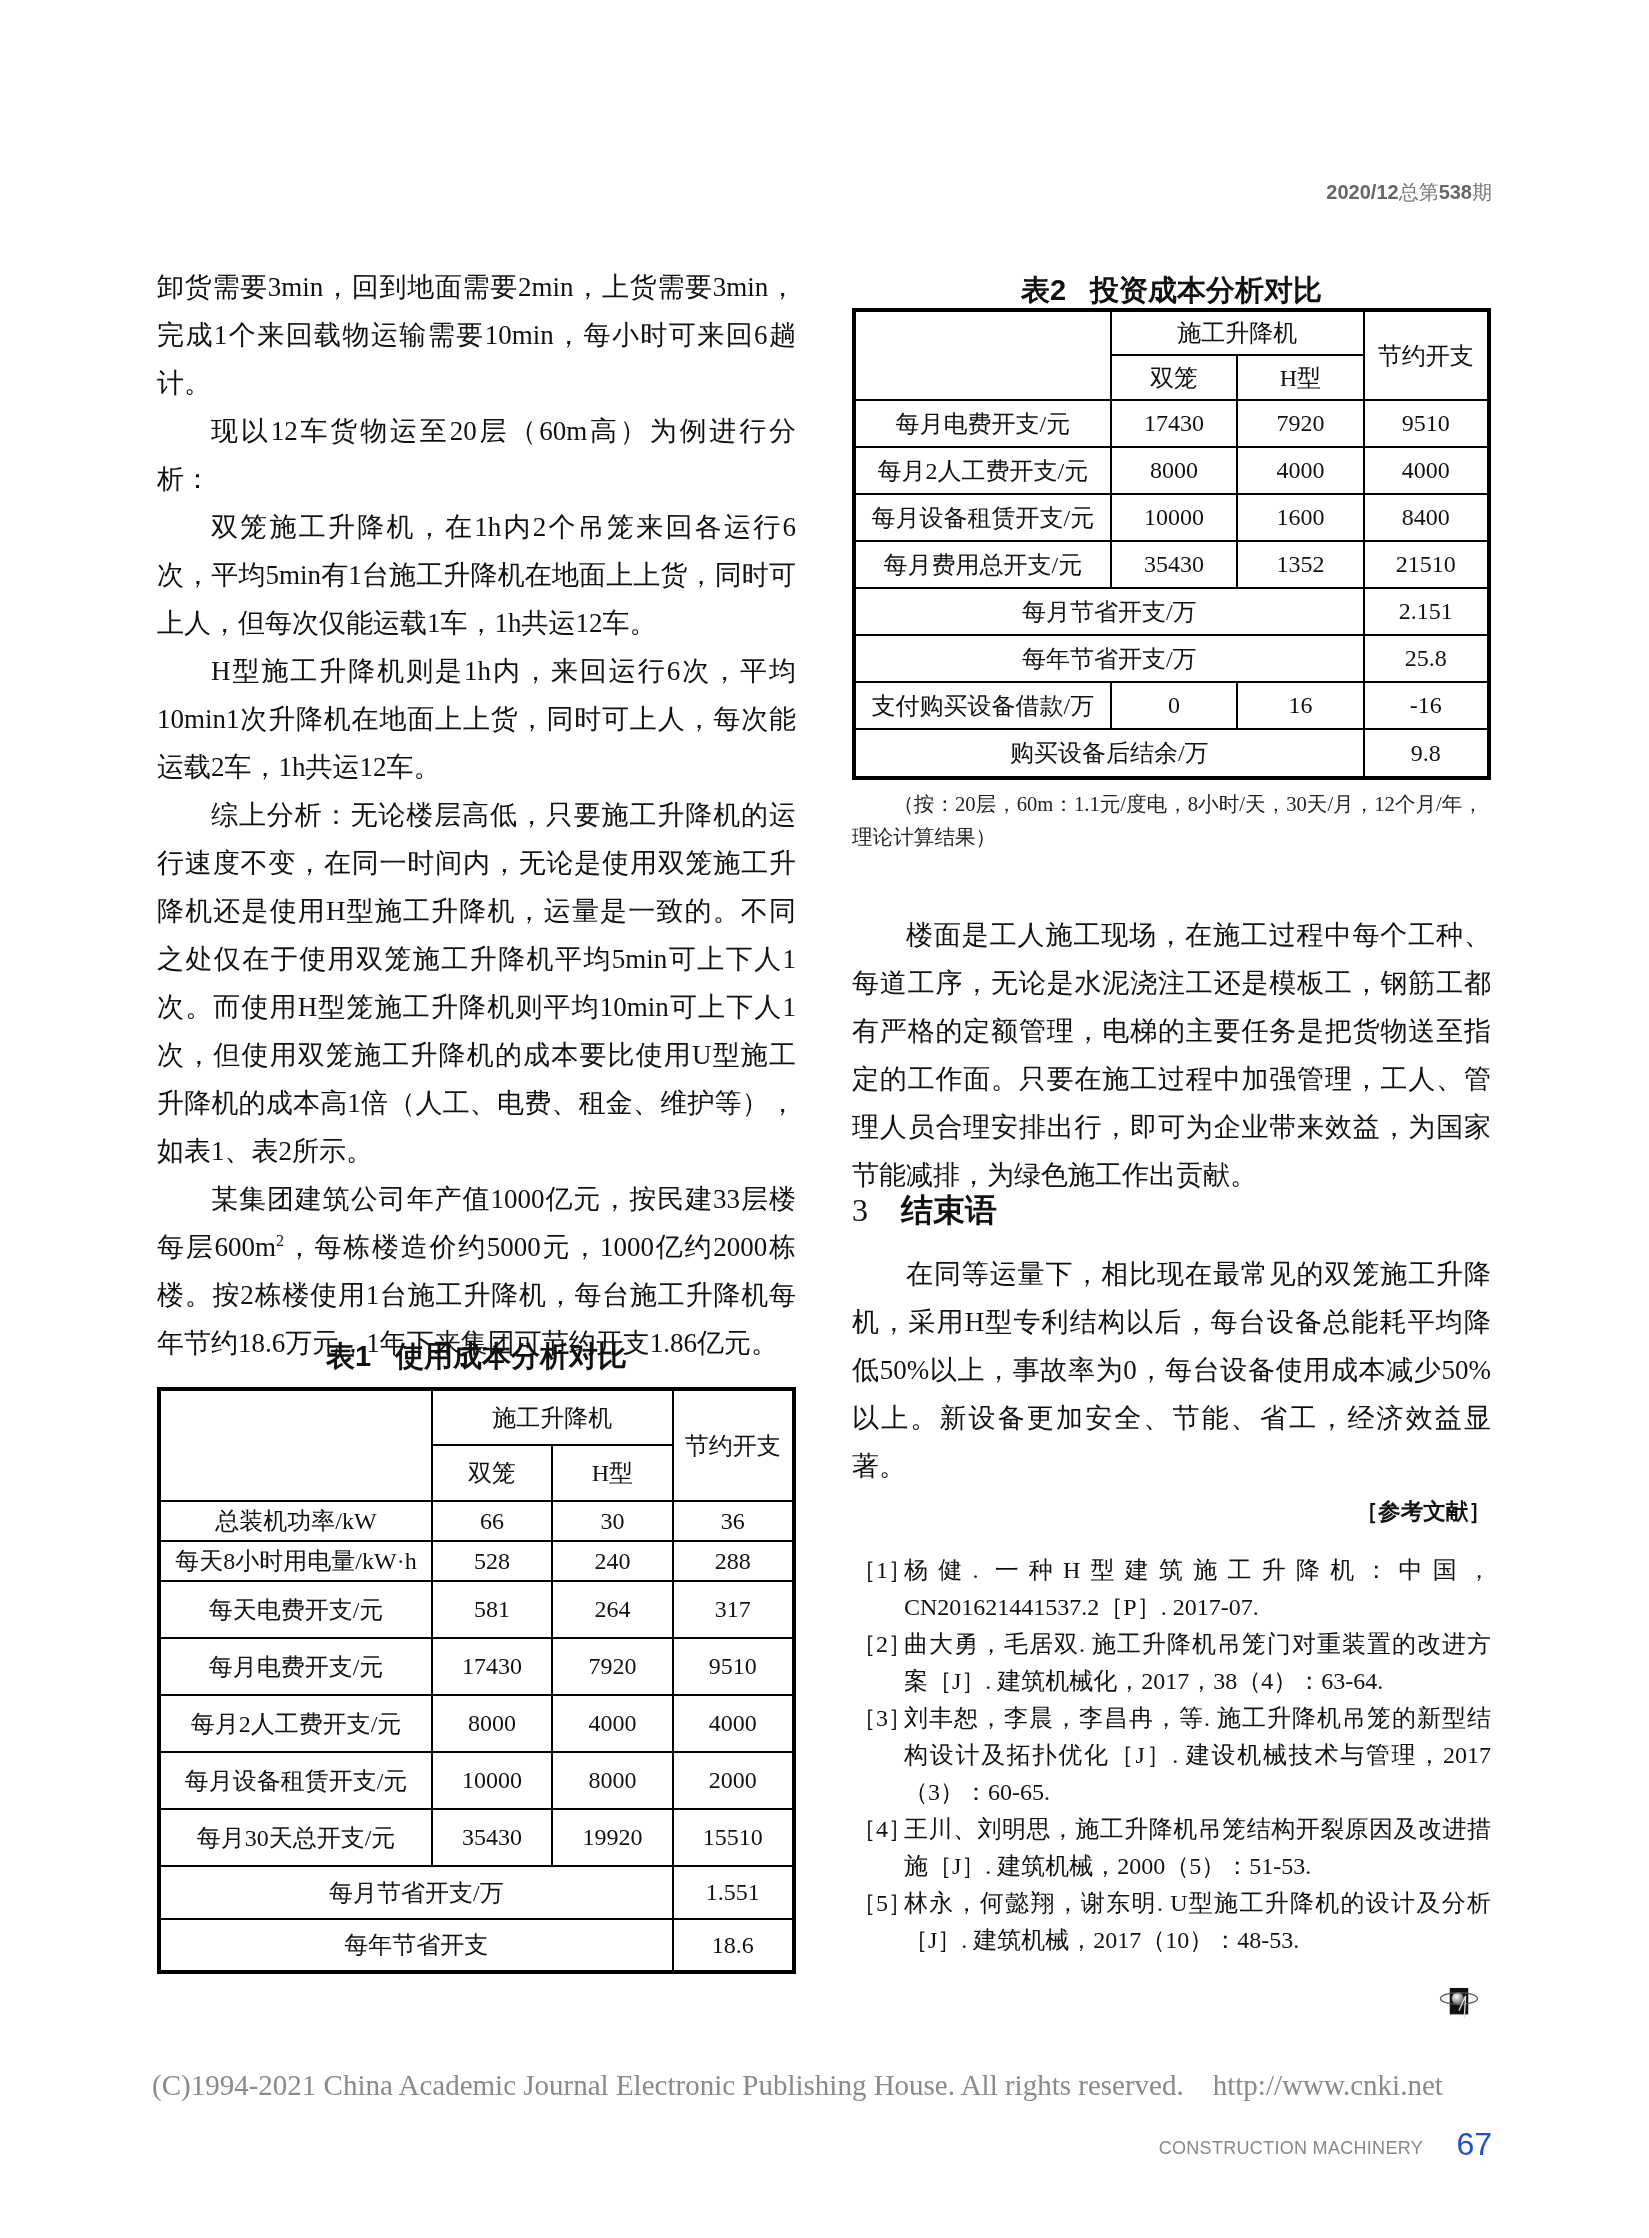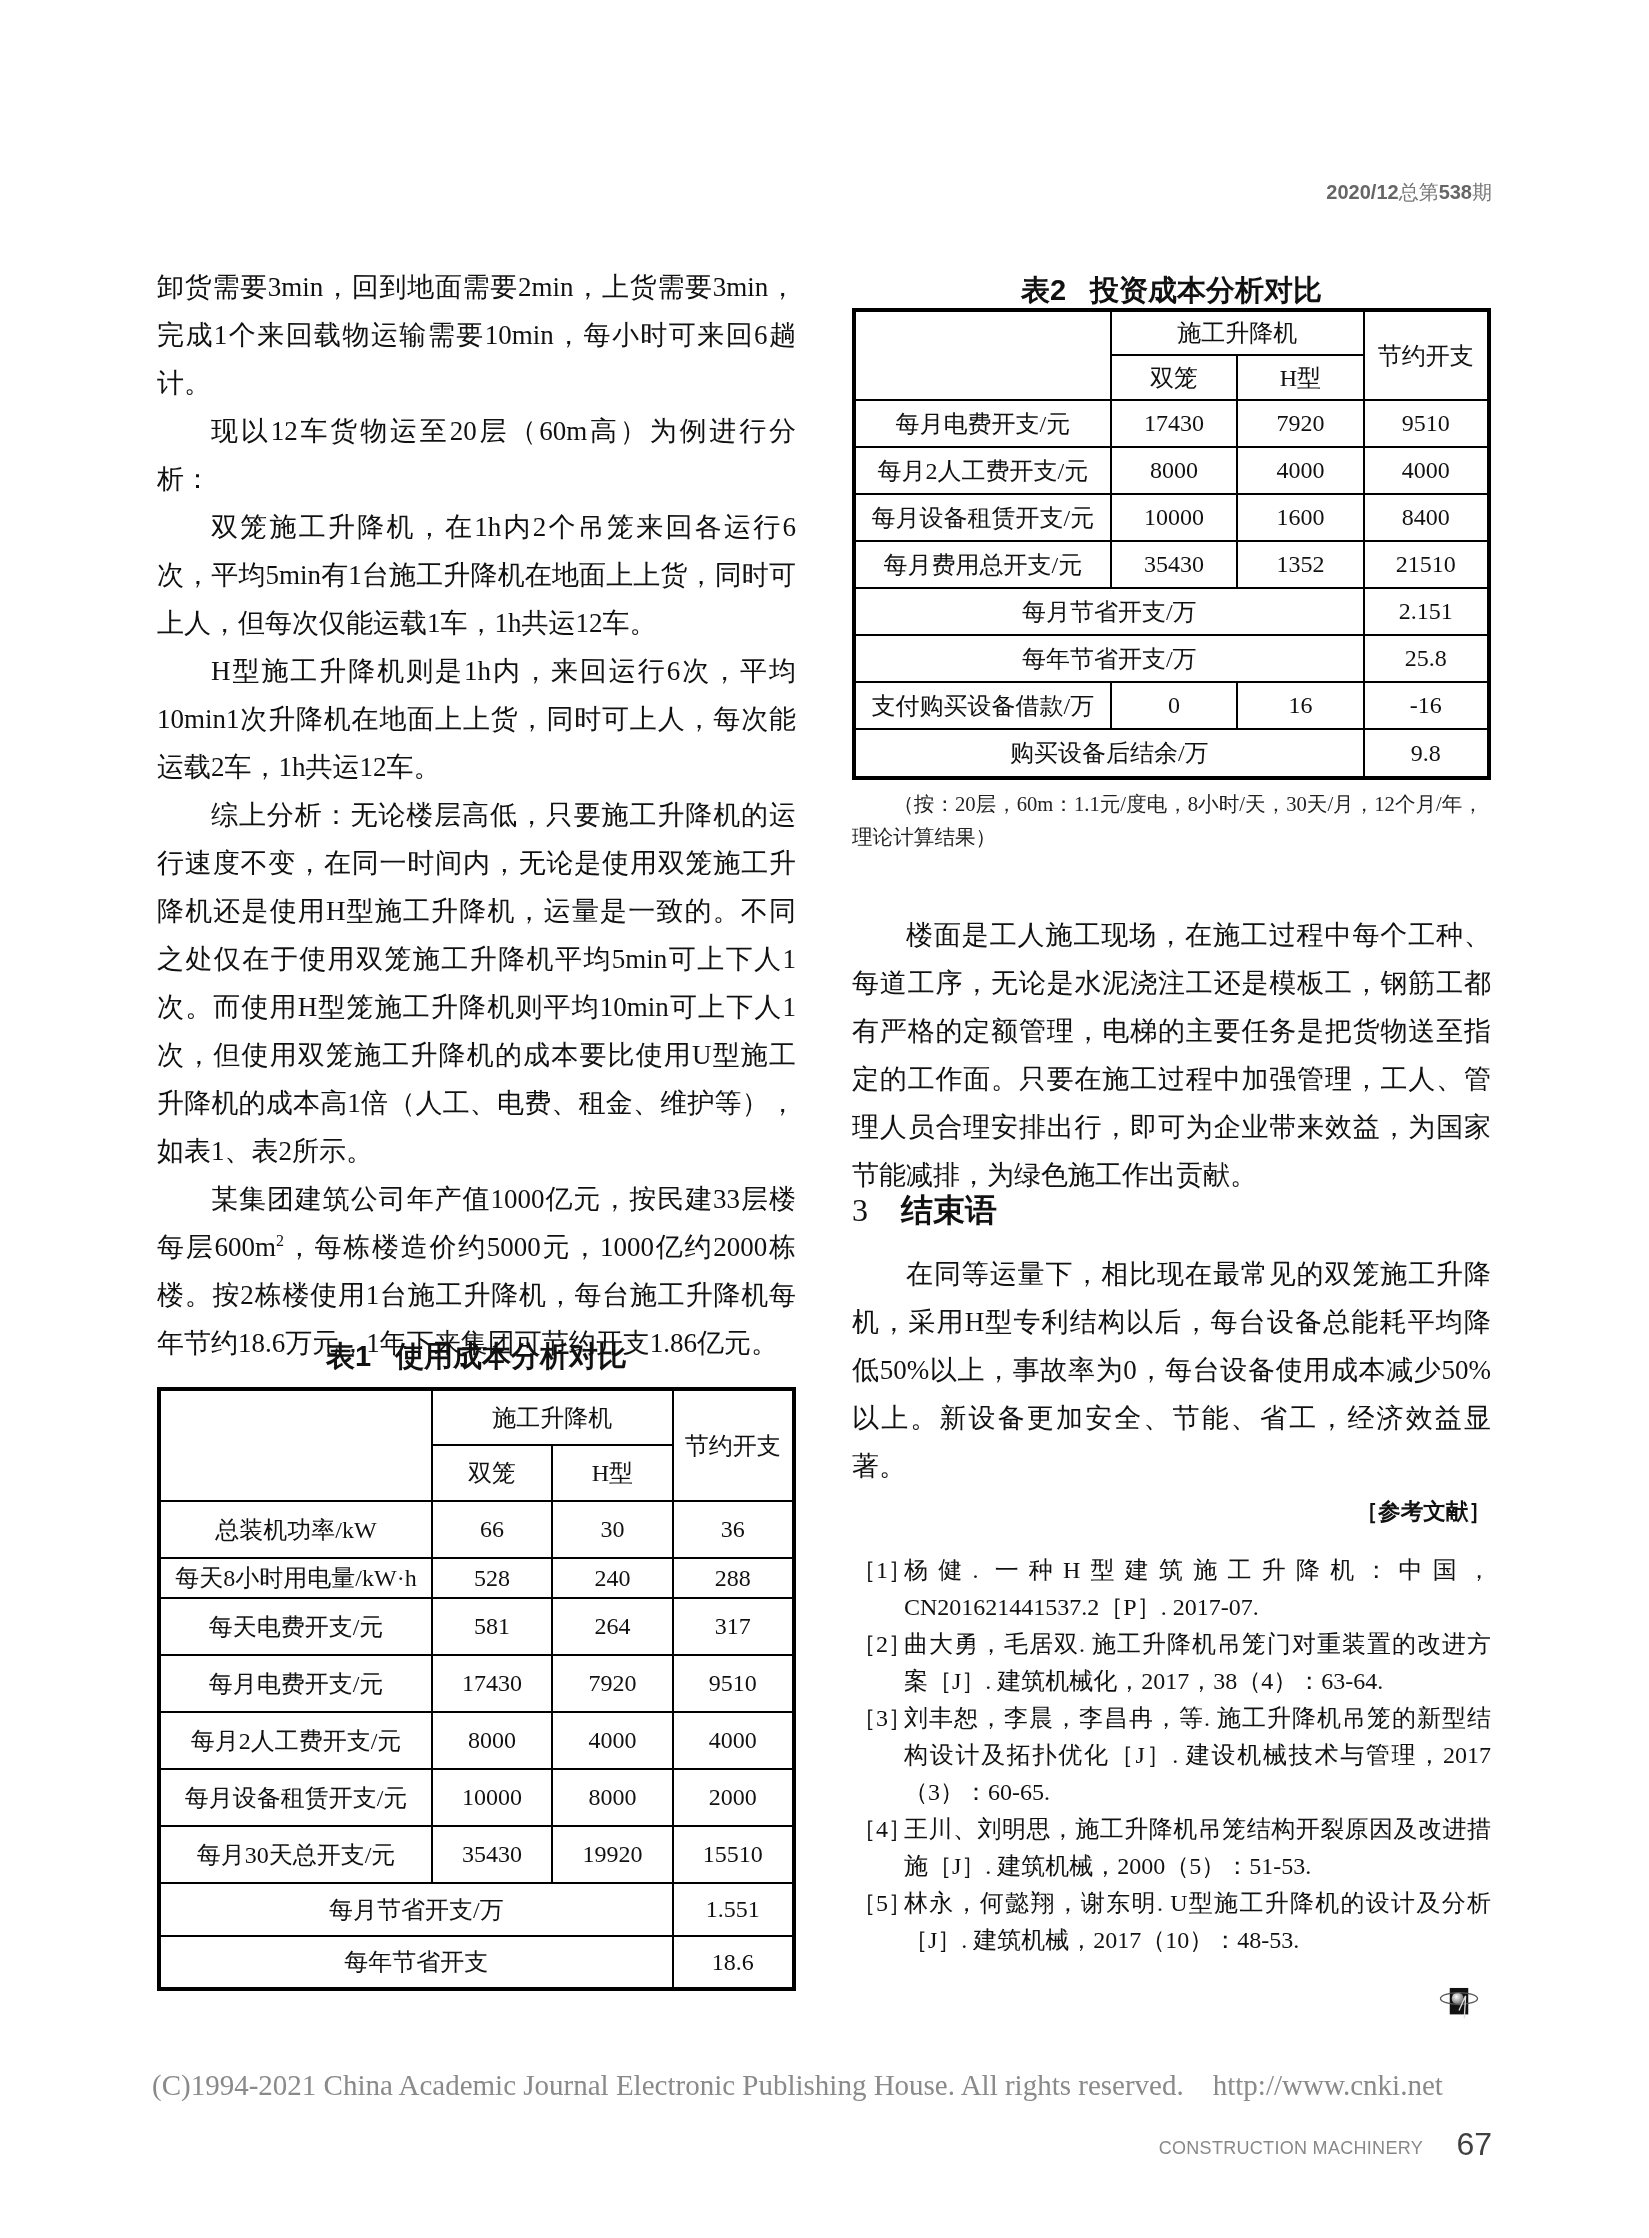--- a/index.html
+++ b/index.html
@@ -38,21 +38,21 @@
   .ref .txt { flex: 1; text-align: justify; }
 
   .logo { position: absolute; left: 1439px; top: 1984px; width: 40px; height: 37px; }
 
   .copyright { position: absolute; left: 152px; top: 2069px; font-family: "Liberation Serif", serif;
                font-size: 29px; color: #8a8a8a; white-space: nowrap; }
   .copyright .url { margin-left: 29px; }
   .footer-journal { position: absolute; right: 226px; top: 2138px; font-family: "Liberation Sans", sans-serif;
                     font-size: 18px; color: #888; letter-spacing: 0.3px; }
   .page-num { position: absolute; right: 157px; top: 2126px; font-family: "Liberation Sans", sans-serif;
-              font-size: 32px; color: #404040; }
+              font-size: 32px; color: #1d4ed8; }
 </style>
 </head>
 <body>
 
 <div class="issue">
   <span>2020/12</span><span class="thin">总第</span><span>538</span><span class="thin">期</span>
 </div>
 
 <div class="col col-left">
   <p class="p">卸货需要3min，回到地面需要2min，上货需要3min，完成1个来回载物运输需要10min，每小时可来回6趟计。</p>
@@ -77,21 +77,21 @@
   <tbody>
       <tr style="height:56px">
     <td rowspan="2"></td>
     <td colspan="2">施工升降机</td>
     <td rowspan="2">节约开支</td>
   </tr>
   <tr style="height:56px">
     <td>双笼</td>
     <td>H型</td>
   </tr>
-  <tr style="height:57px">
+  <tr style="height:40px">
     <td>总装机功率/kW</td>
     <td>66</td>
     <td>30</td>
     <td>36</td>
   </tr>
   <tr style="height:40px">
     <td>每天8小时用电量/kW·h</td>
     <td>528</td>
     <td>240</td>
     <td>288</td>

